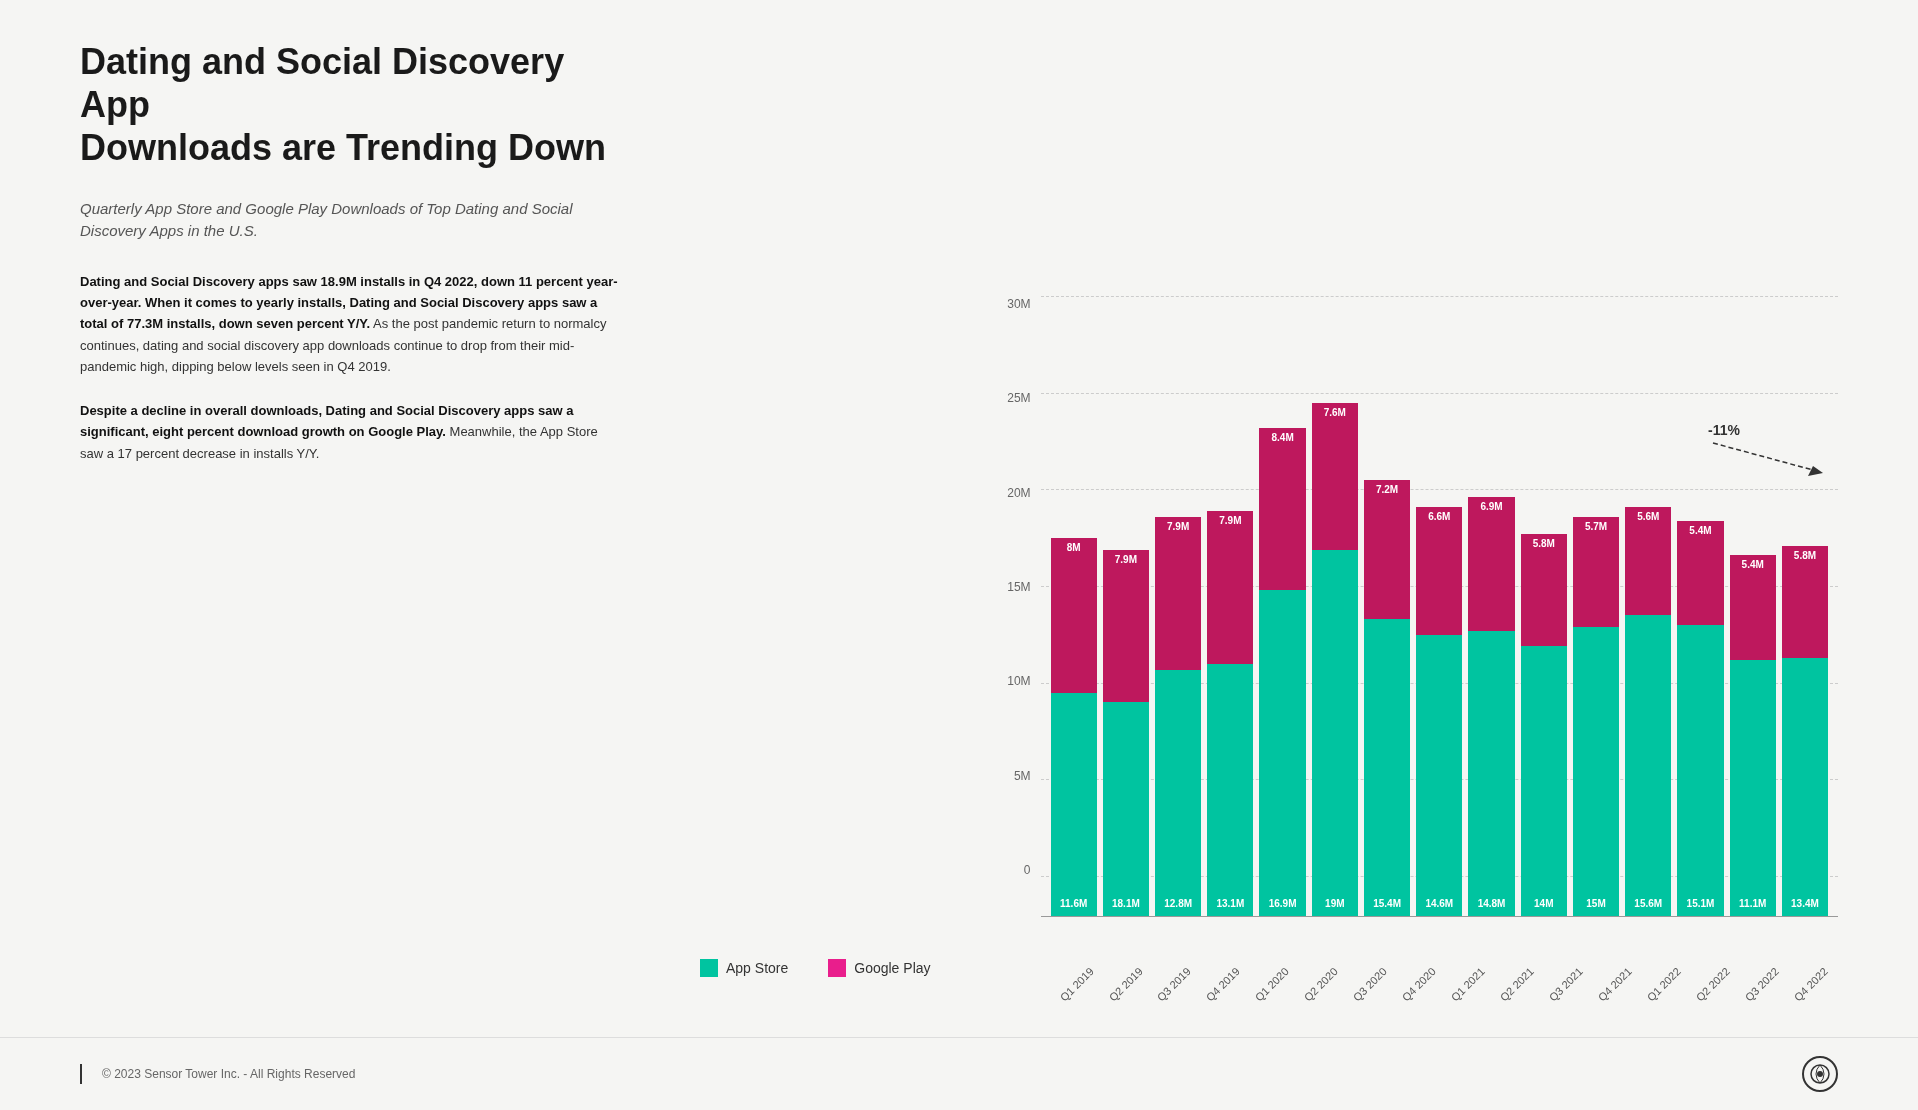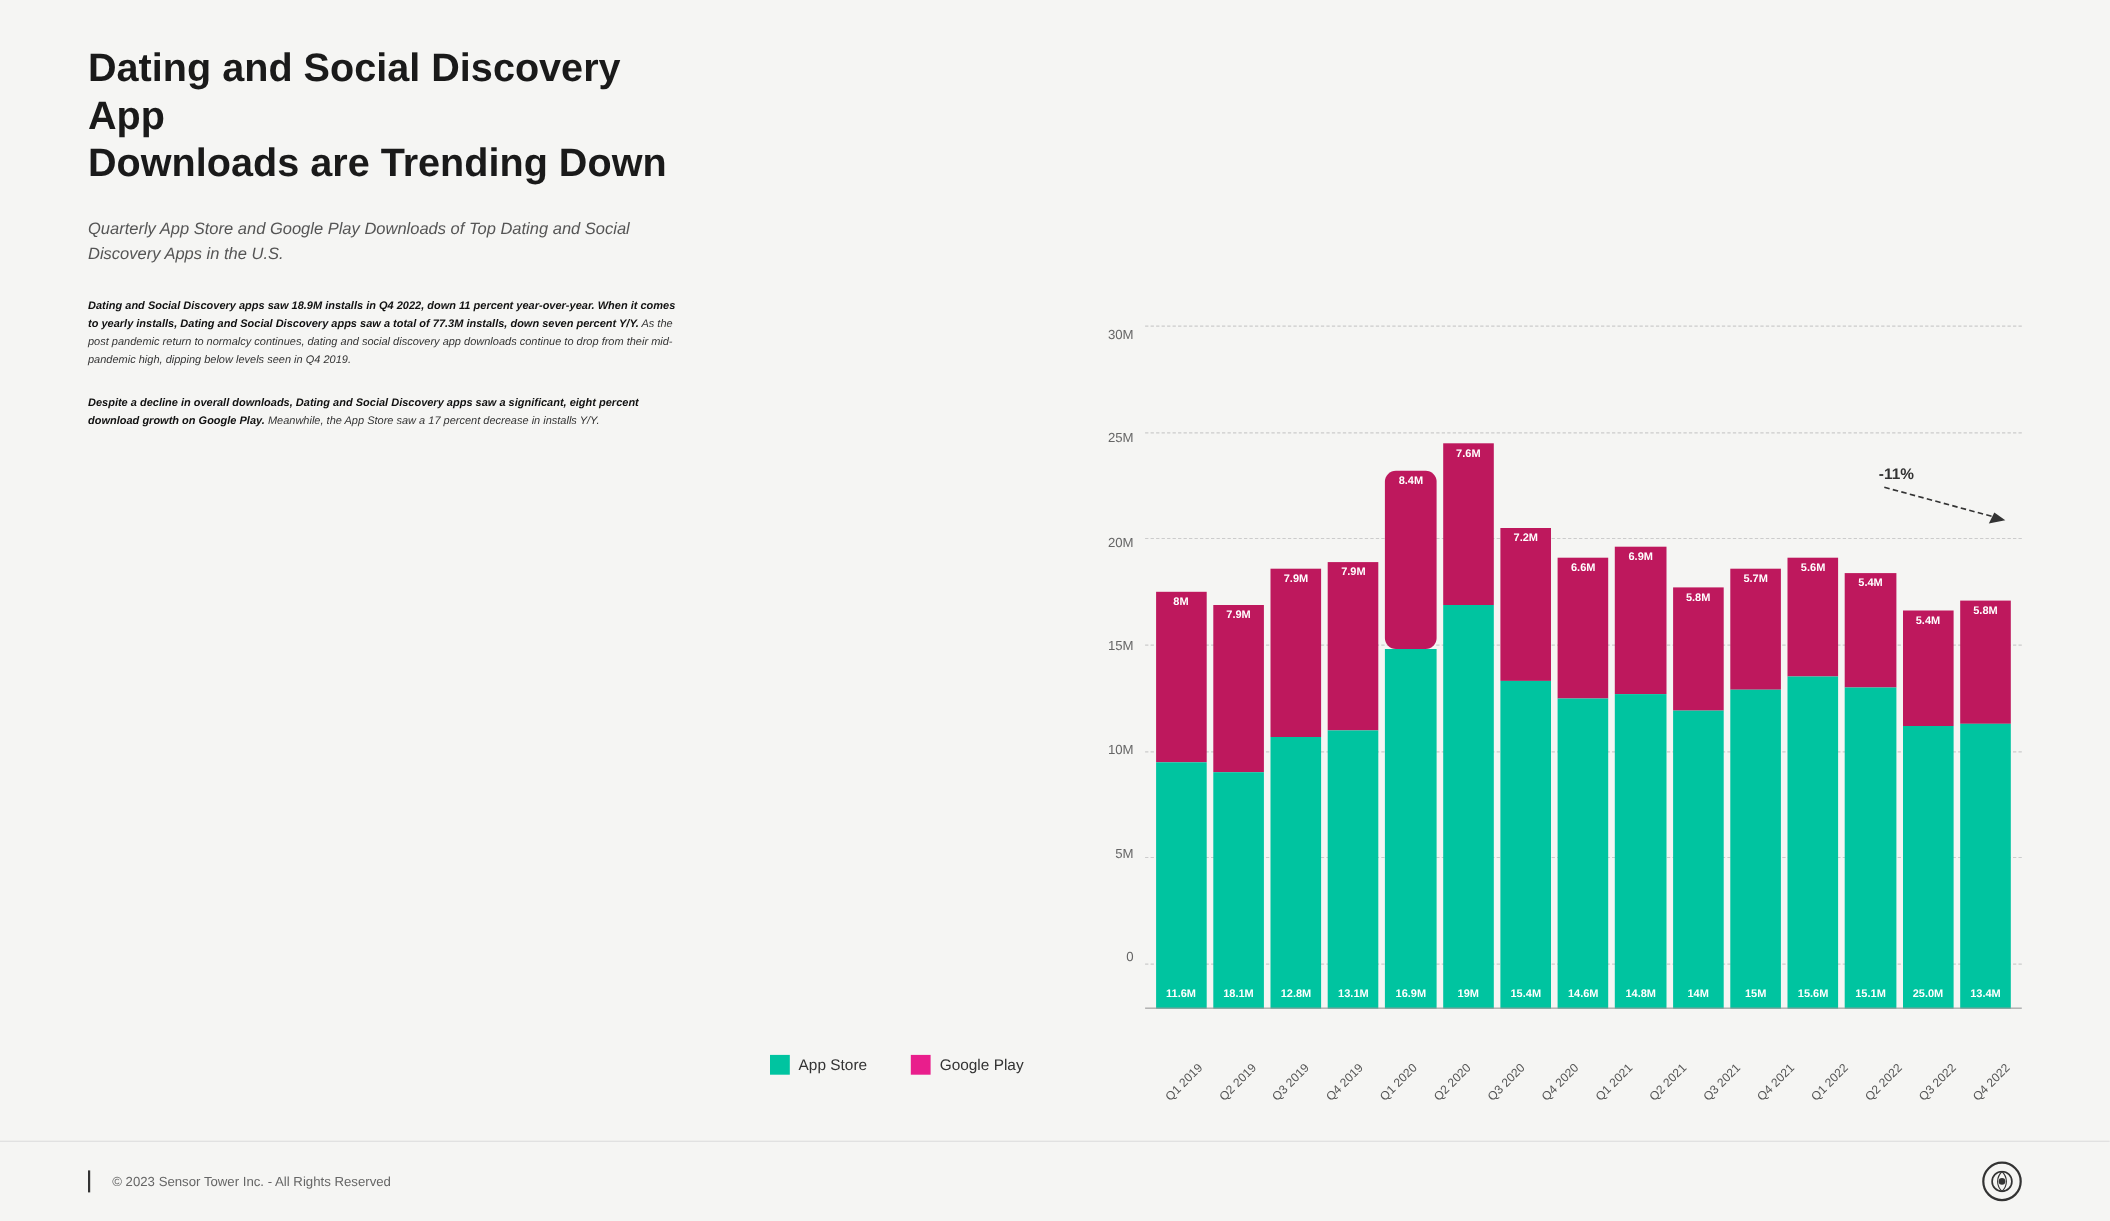--- a/index.html
+++ b/index.html
@@ -32,26 +32,25 @@
     }
     .subtitle {
       font-style: italic;
       font-size: 15px;
       color: #555;
       margin-bottom: 28px;
       line-height: 1.5;
       font-family: Arial, sans-serif;
     }
     .body-text {
-      font-size: 10px;
+      font-size: 13px;
       color: #333;
       line-height: 1.65;
       margin-bottom: 22px;
       font-family: Arial, sans-serif;
-      font-style: italic;
     }
     .body-text strong {
       font-weight: 700;
       color: #111;
     }
     .right-panel {
       flex: 1;
       display: flex;
       padding-top: 10px;
       align-items: flex-end;
@@ -300,21 +299,21 @@
                 <div class="bar-top" style="height: 152.733px;">
                   <span class="bar-label" style="top: 4px;">7.9M</span>
                 </div>
                 <div class="bar-bottom" style="height: 253.267px;">
                   <span class="bar-label" style="bottom: 8px;">13.1M</span>
                 </div>
               </div>
             </div>
             <div class="bar-group">
               <div class="bar-stack" style="height: 489.133px;">
-                <div class="bar-top" style="height: 162.4px; border-radius: 10px;">
+                <div class="bar-top" style="height: 162.4px;">
                   <span class="bar-label" style="top: 4px;">8.4M</span>
                 </div>
                 <div class="bar-bottom" style="height: 326.733px;">
                   <span class="bar-label" style="bottom: 8px;">16.9M</span>
                 </div>
               </div>
             </div>
             <div class="bar-group">
               <div class="bar-stack" style="height: 514.267px;">
                 <div class="bar-top" style="height: 146.933px;">
@@ -394,21 +393,21 @@
                   <span class="bar-label" style="bottom: 8px;">15.1M</span>
                 </div>
               </div>
             </div>
             <div class="bar-group">
               <div class="bar-stack" style="height: 361.533px;">
                 <div class="bar-top" style="height: 104.4px;">
                   <span class="bar-label" style="top: 4px;">5.4M</span>
                 </div>
                 <div class="bar-bottom" style="height: 257.133px;">
-                  <span class="bar-label" style="bottom: 8px;">25.0M</span>
+                  <span class="bar-label" style="bottom: 8px;">11.1M</span>
                 </div>
               </div>
             </div>
             <div class="bar-group">
               <div class="bar-stack" style="height: 371.2px;">
                 <div class="bar-top" style="height: 112.133px;">
                   <span class="bar-label" style="top: 4px;">5.8M</span>
                 </div>
                 <div class="bar-bottom" style="height: 259.067px;">
                   <span class="bar-label" style="bottom: 8px;">13.4M</span>

